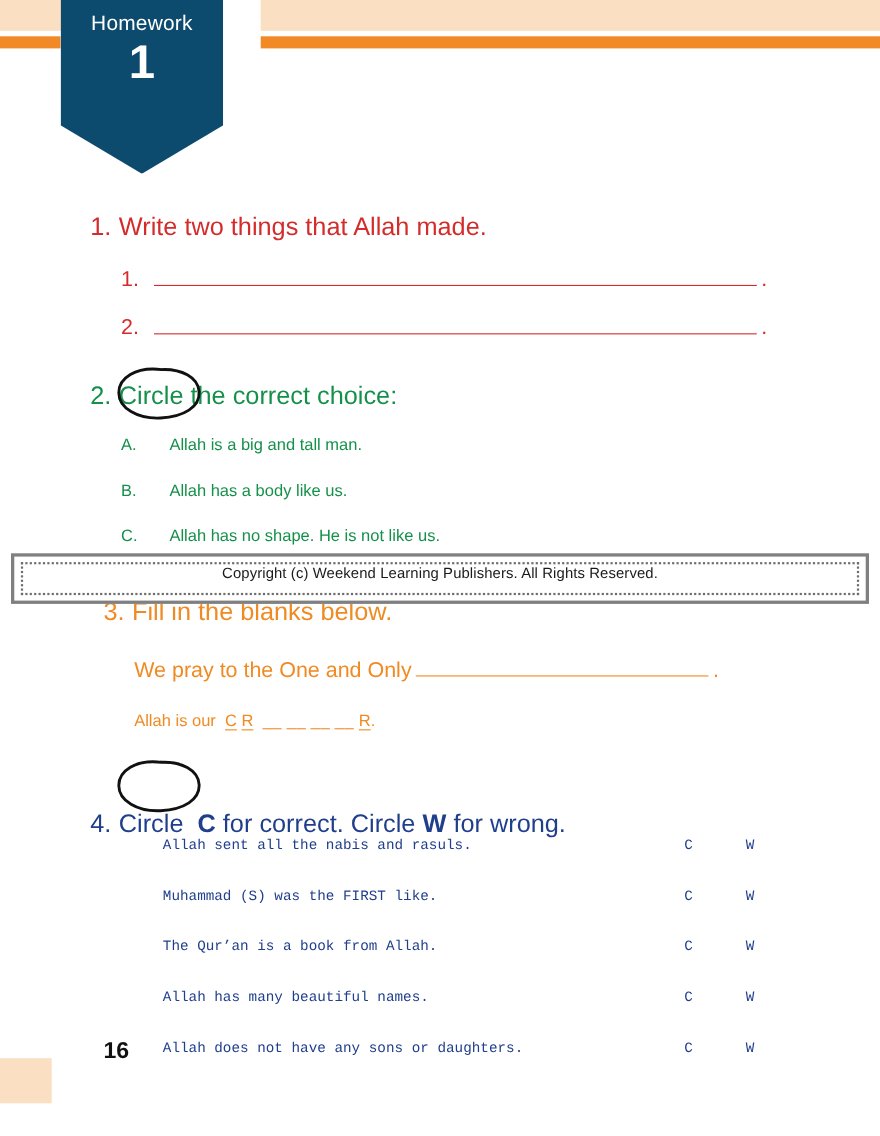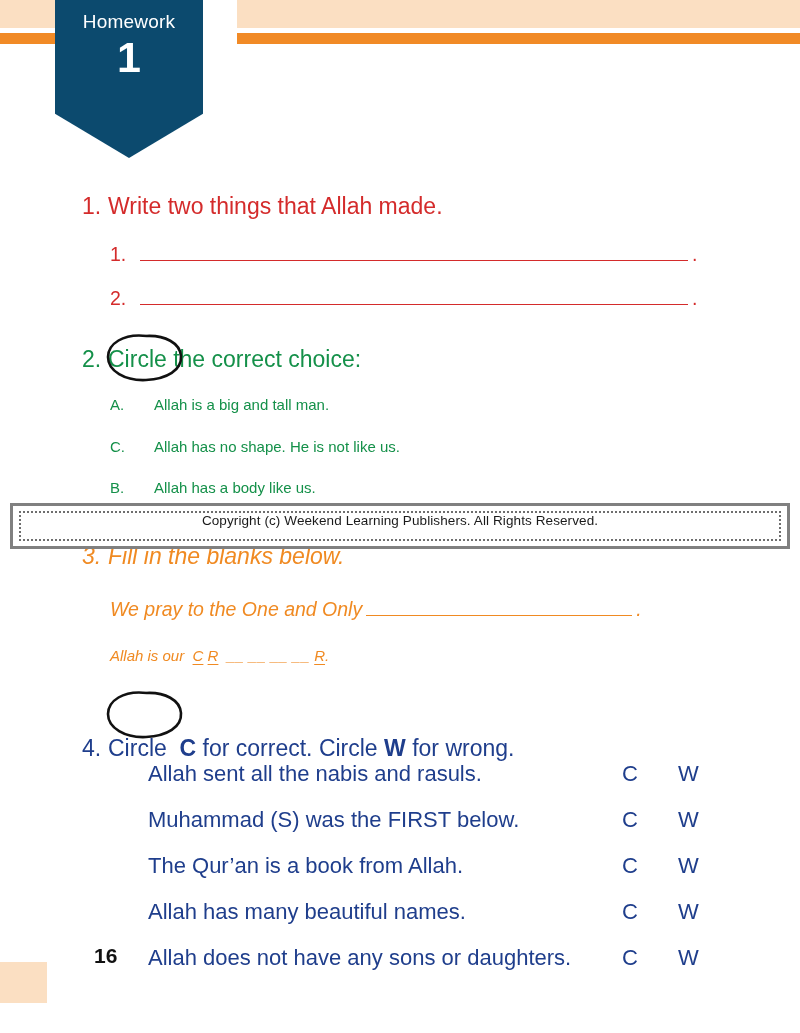--- a/index.html
+++ b/index.html
@@ -153,22 +153,23 @@
 
   
   .ul { text-decoration: underline; text-underline-offset: 3px; }
   .blank-sp { letter-spacing: 0.5px; }
 
   
   .cw-list { position: absolute; }
   .cw-row {
     position: relative;
     height: 46px;
-    font-size: 22px;
+    font-size: 13px;
     white-space: nowrap;
+    font-family: Liberation Mono, monospace;
   }
   .cw-stmt { position: absolute; left: 0; top: 0; }
   .cw-c { position: absolute; left: 474px; top: 0; }
   .cw-w { position: absolute; left: 530px; top: 0; }
 
   
   .footer-block {
     position: absolute;
     left: 0; top: 962px;
     width: 47px; height: 41px;
@@ -218,32 +219,32 @@
 
   <div class="q-block" style="left:82px; top:345px; width:640px;">
     <div class="q-head c-green">
       <span class="q-num">2.</span><span>Circle</span><span>&nbsp;</span><span>the correct choice:</span>
     </div>
 
     <div class="opt-row c-green" style="margin-top:22px; margin-left:28px;">
       <span class="opt-letter">A.</span><span>Allah is a big and tall man.</span>
     </div>
     <div class="opt-row c-green" style="margin-top:23px; margin-left:28px;">
+      <span class="opt-letter">B.</span><span>Allah has a body like us.</span>
+    </div>
+    <div class="opt-row c-green" style="margin-top:23px; margin-left:28px;">
       <span class="opt-letter">C.</span><span>Allah has no shape. He is not like us.</span>
-    </div>
-    <div class="opt-row c-green" style="margin-top:23px; margin-left:28px;">
-      <span class="opt-letter">B.</span><span>Allah has a body like us.</span>
     </div>
   </div>
 
   <svg class="circle-mark" style="left:103px; top:332px;" width="84" height="52" viewBox="0 0 84 52">
     <path d="M44 4 C 20 1, 5 12, 5 25 C 5 39, 22 49, 43 48 C 64 47, 79 38, 78 24 C 77 11, 62 3, 43 4" fill="none" stroke="#111111" stroke-width="2.6" stroke-linecap="round"></path>
   </svg>
 
-  <div class="q-block" style="left:82px; top:542px; width:640px;font-style:italic;">
+  <div class="q-block" style="left:94px; top:542px; width:640px;">
     <div class="q-head c-orange">
       <span class="q-num">3.</span><span>Fill in the blanks below.</span>
     </div>
 
     <div class="rule-row c-orange" style="margin-top:27px; margin-left:28px;">
       <span>We pray to the One and Only</span>
       <span class="rule-line orange" style="width:266px;"></span>
       <span>.</span>
     </div>
 
@@ -264,21 +265,21 @@
 
   <div class="cw-list c-blue" style="left:148px; top:761px; width:620px;">
 
     <div class="cw-row">
       <span class="cw-stmt">Allah sent all the nabis and rasuls.</span>
       <span class="cw-c">C</span>
       <span class="cw-w">W</span>
     </div>
 
     <div class="cw-row">
-      <span class="cw-stmt">Muhammad (S) was the FIRST below.</span>
+      <span class="cw-stmt">Muhammad (S) was the FIRST like.</span>
       <span class="cw-c">C</span>
       <span class="cw-w">W</span>
     </div>
 
     <div class="cw-row">
       <span class="cw-stmt">The Qur’an is a book from Allah.</span>
       <span class="cw-c">C</span>
       <span class="cw-w">W</span>
     </div>
 

